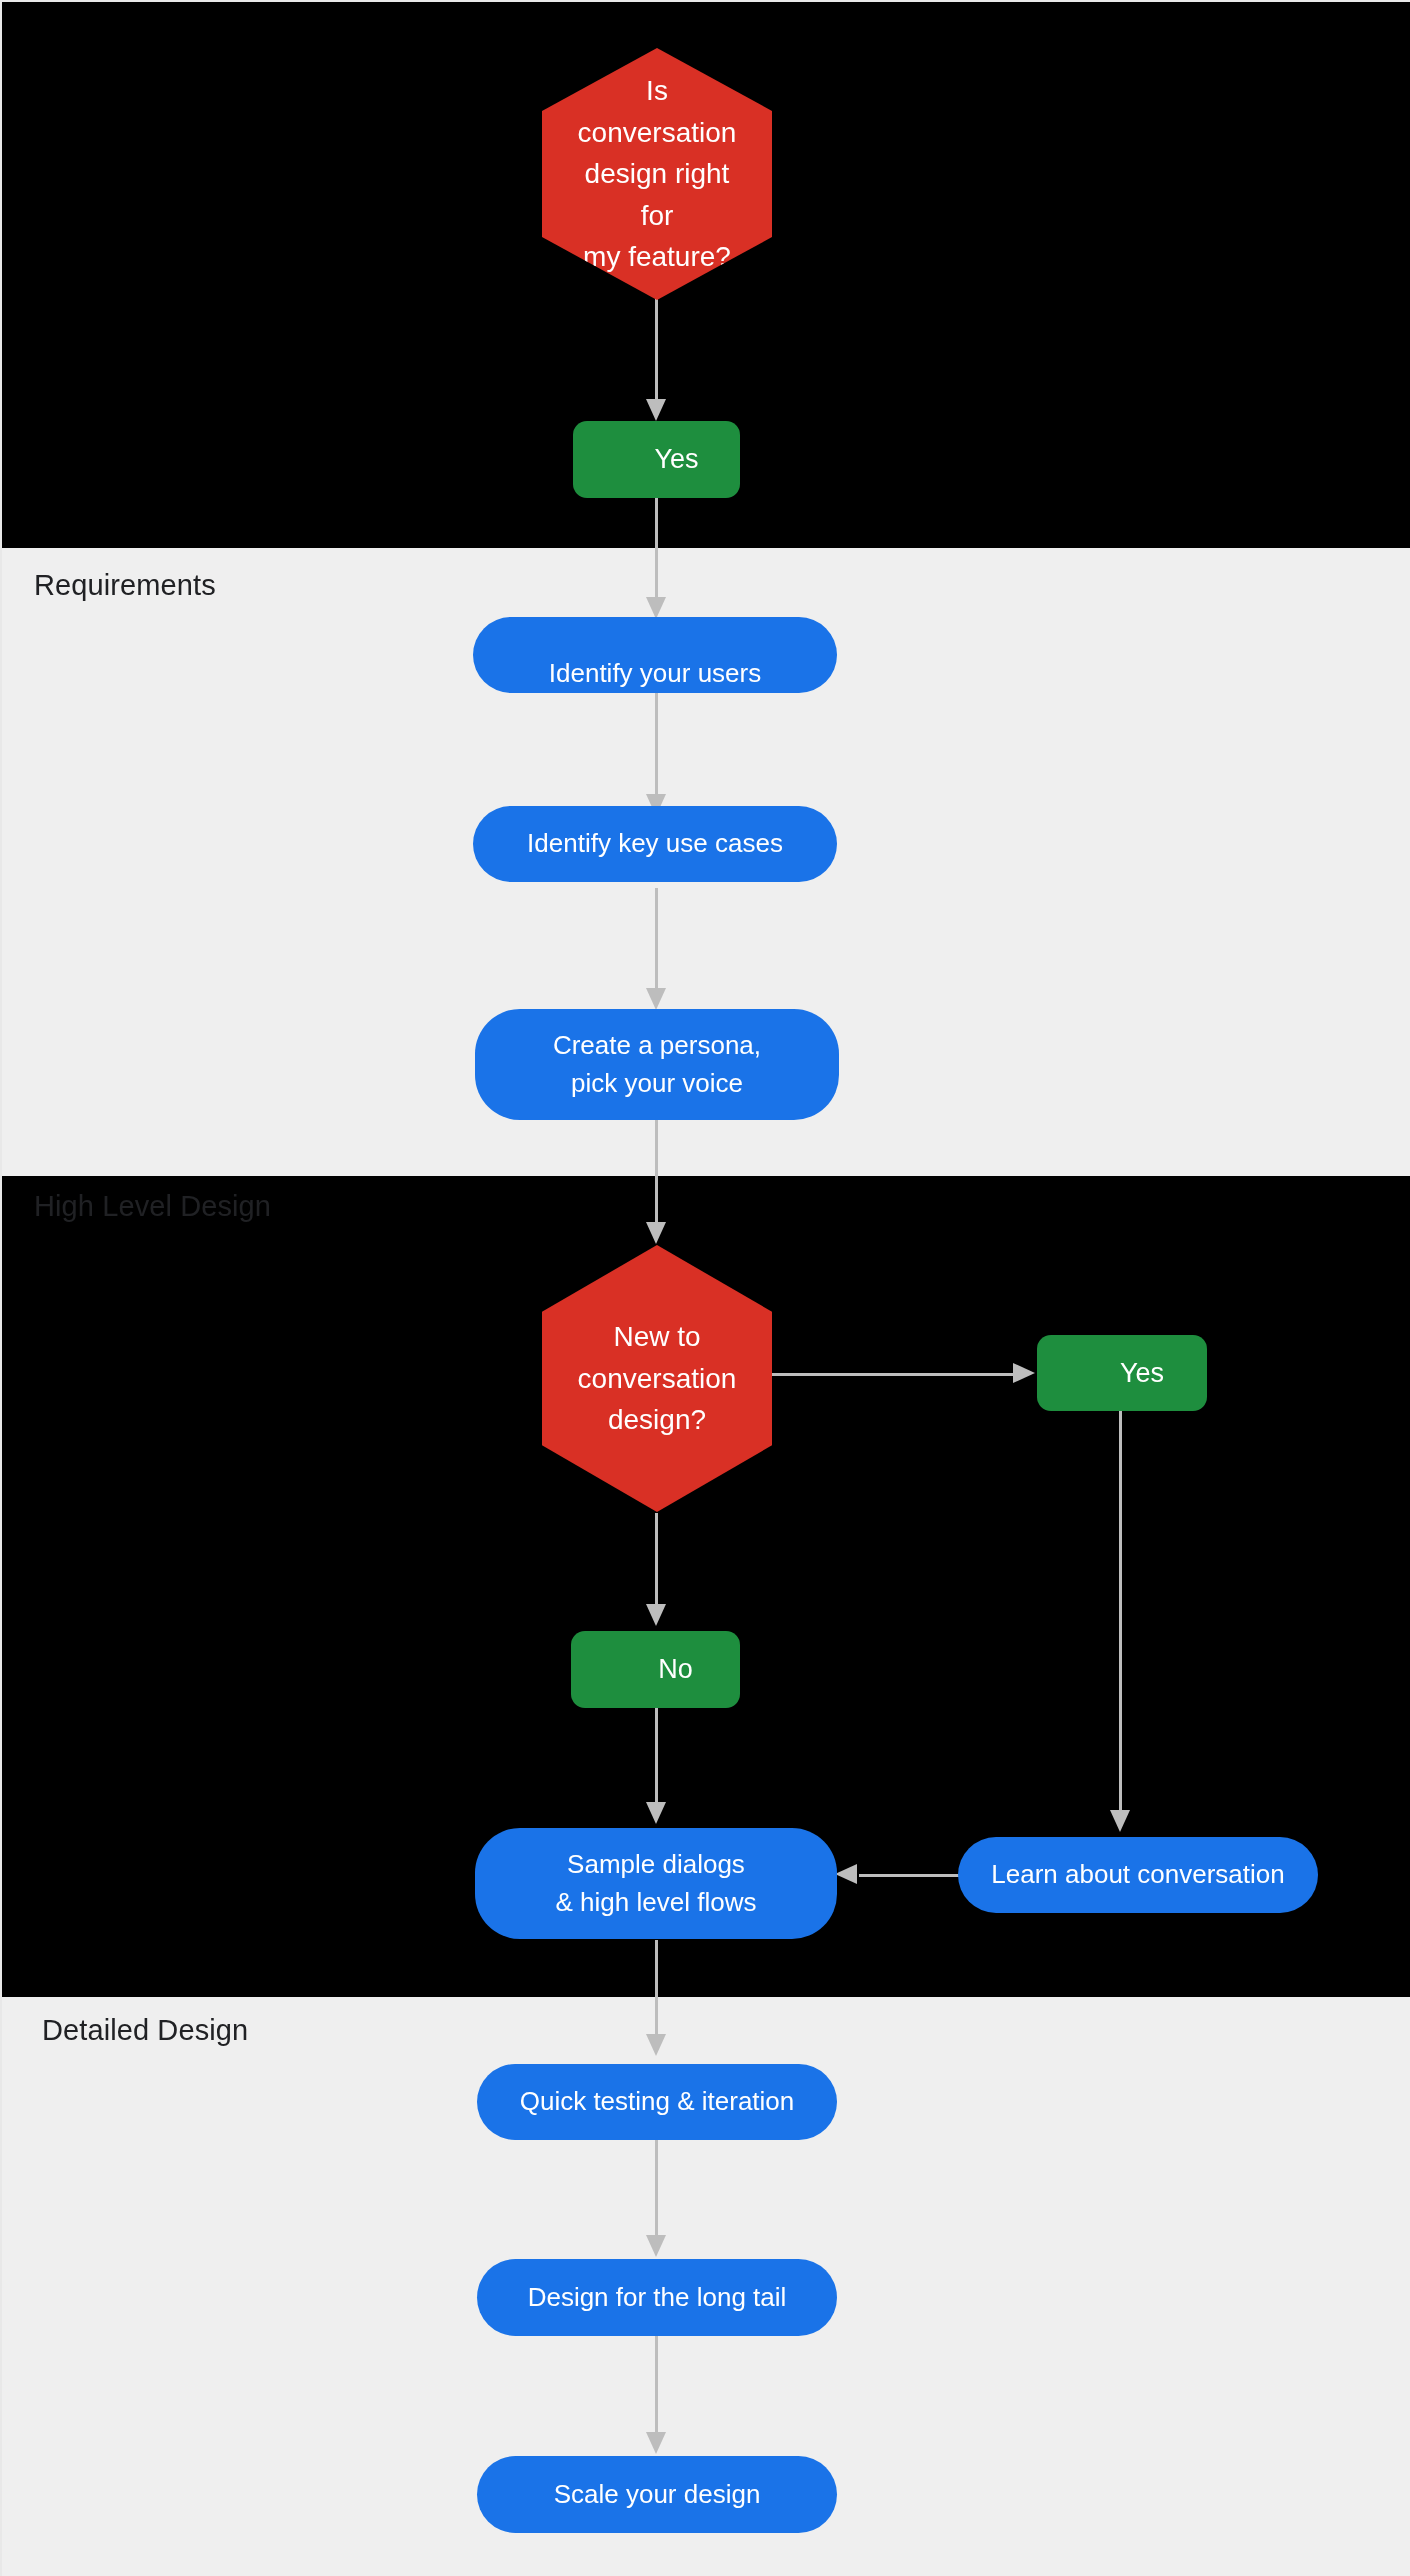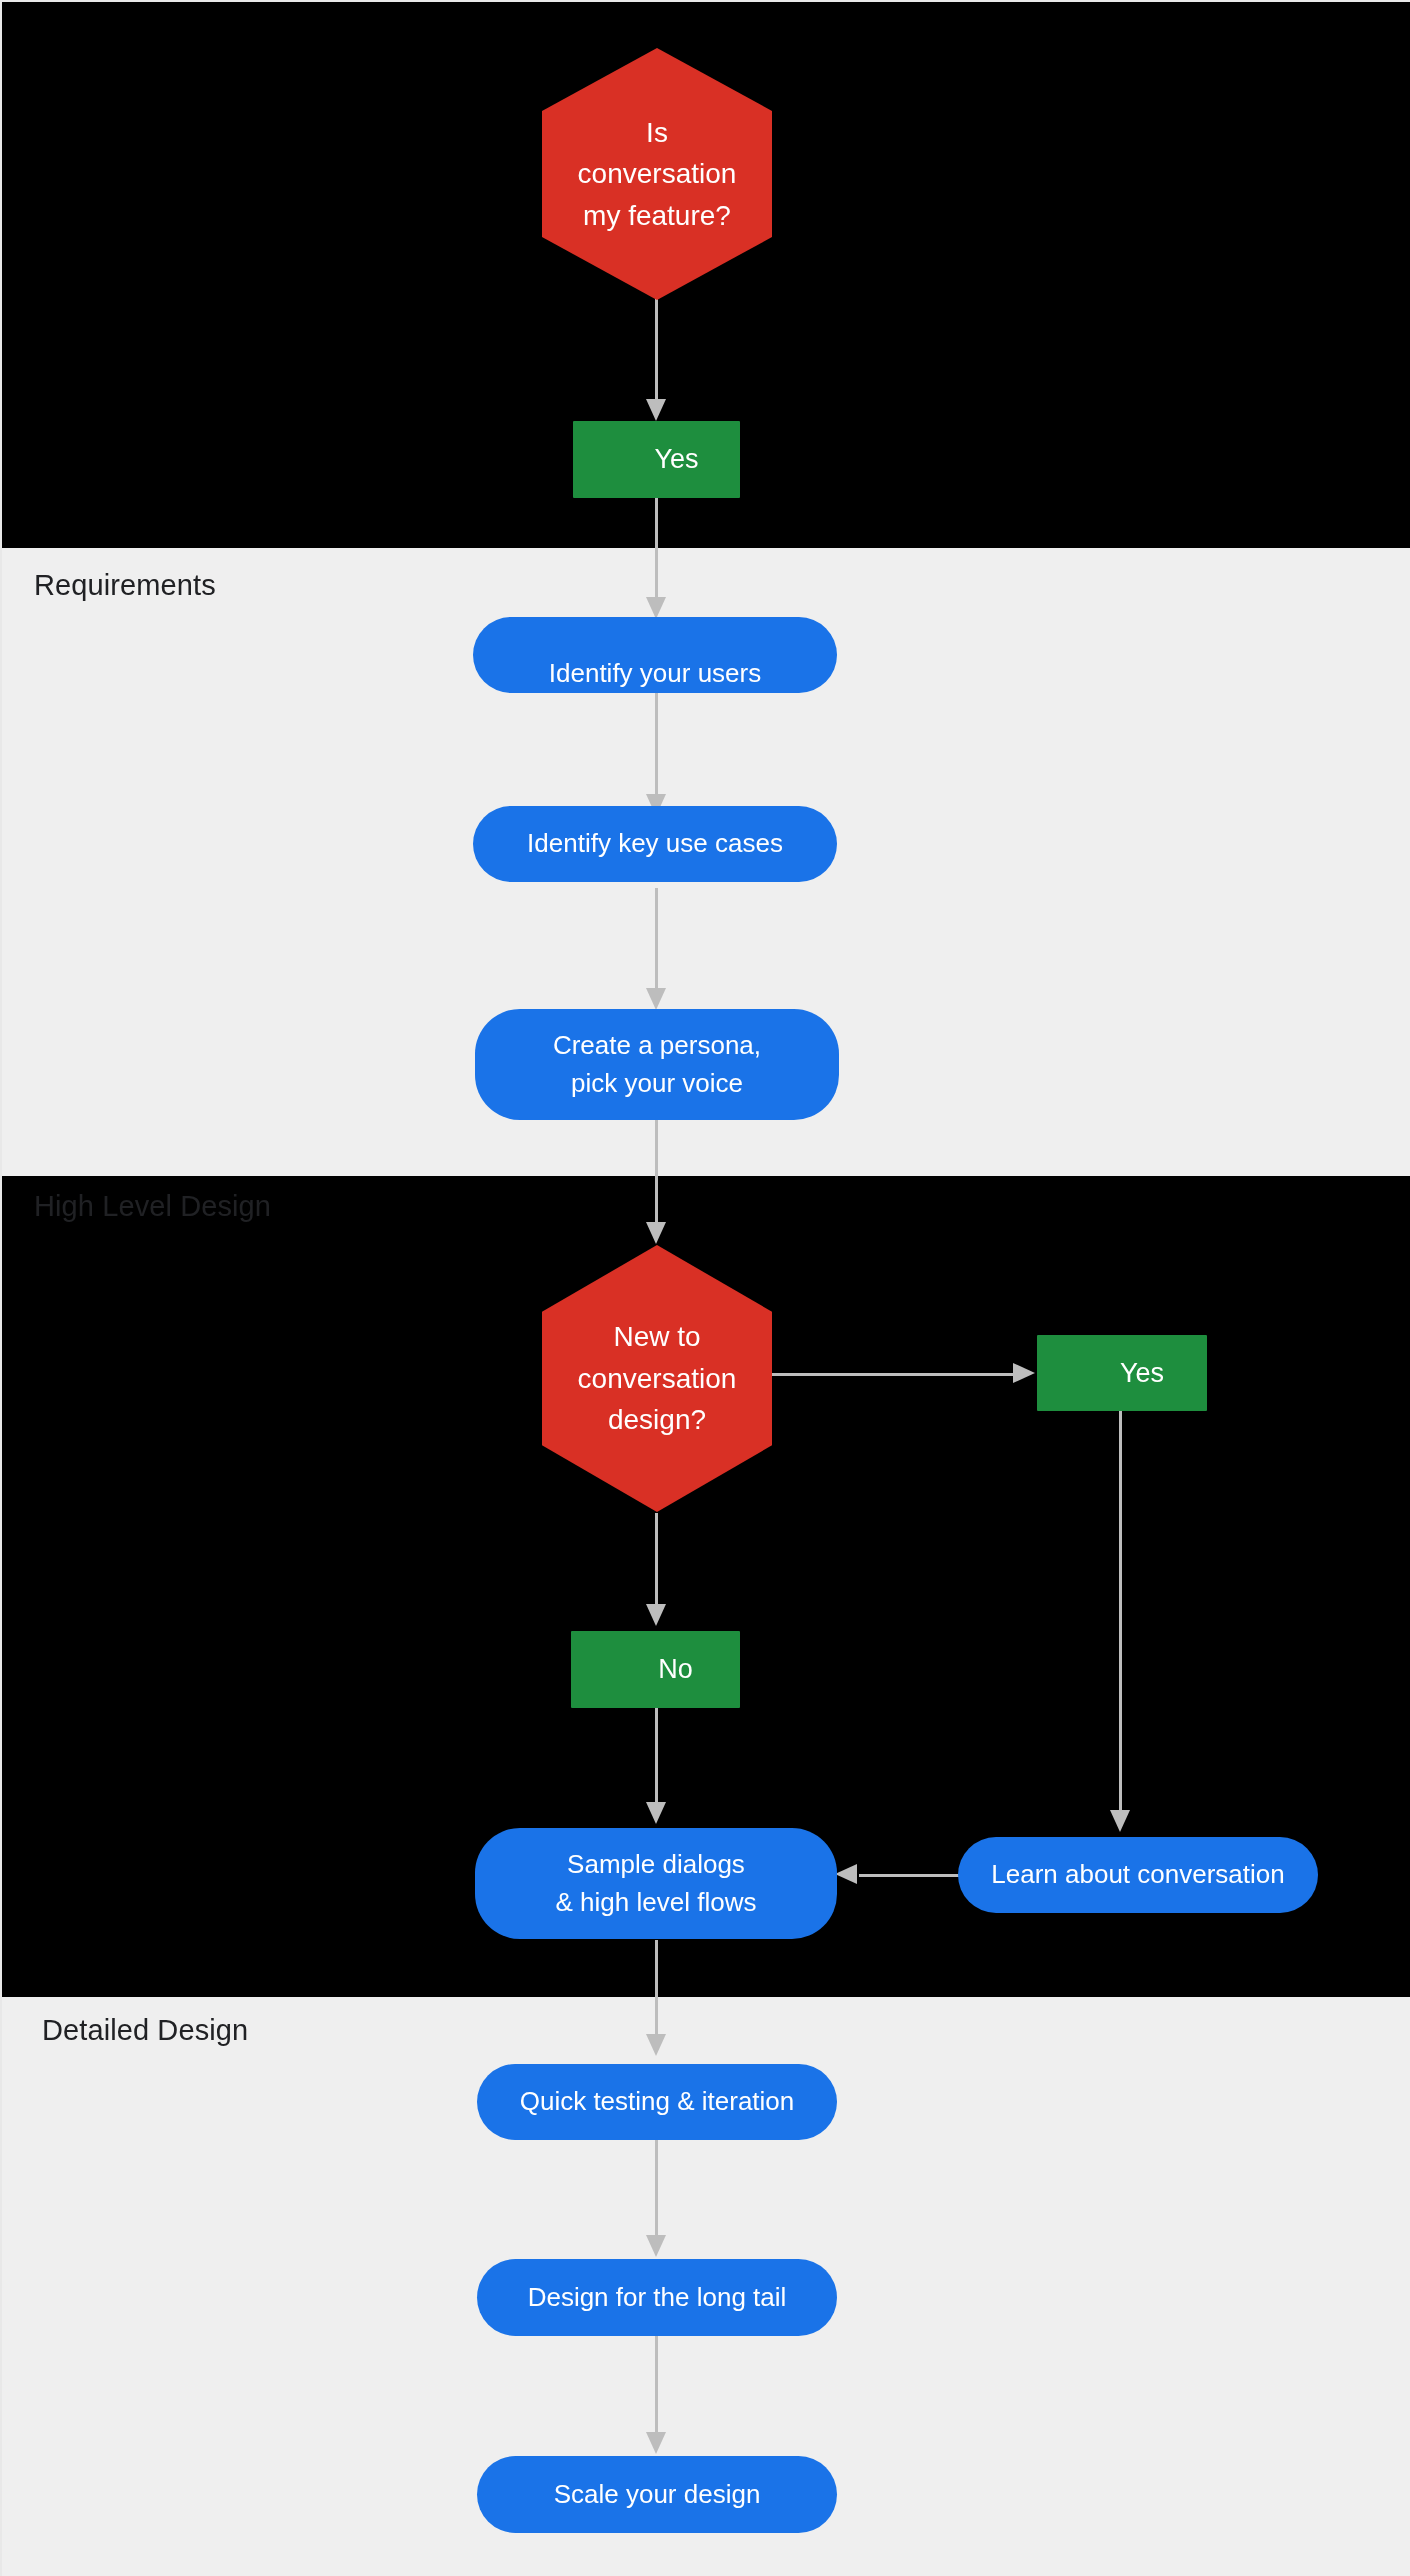--- a/index.html
+++ b/index.html
@@ -90,21 +90,21 @@
   .pill {
     background: #1A73E8;
     border-radius: 45px;
     font-size: 26px;
     line-height: 1.45;
     font-weight: 400;
   }
 
   .rect {
     background: #1E8E3E;
-    border-radius: 1px;
+    border-radius: 14px;
     font-size: 27px;
     font-weight: 400;
     padding-left: 40px;
   }
 
   .node-text { display: block; }
 </style>
 </head>
 <body>
 
@@ -154,20 +154,21 @@
 
   <div class="conn conn-v" style="left:653px; top:2138px; height:97px;"></div>
   <div class="arrowhead-down" style="left:644px; top:2233px;"></div>
 
   <div class="conn conn-v" style="left:653px; top:2334px; height:98px;"></div>
   <div class="arrowhead-down" style="left:644px; top:2430px;"></div>
 
   <div class="node hex" style="left:540px; top:46px; width:230px; height:252px;">
     <div>
       <span class="node-text">Is conversation</span>
+      <span class="node-text">design right for</span>
       <span class="node-text">my feature?</span>
     </div>
   </div>
 
   <div class="node rect" style="left:571px; top:419px; width:167px; height:77px;">
     <span>Yes</span>
   </div>
 
   <div class="node pill" style="left:471px; top:615px; width:364px; height:76px;align-items:flex-end;">
     <span>Identify your users</span>

